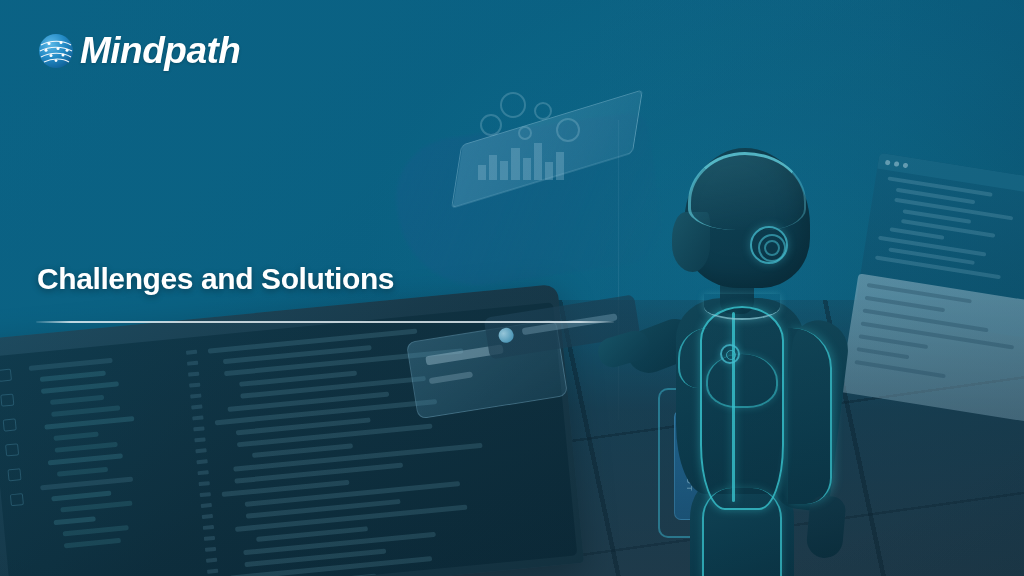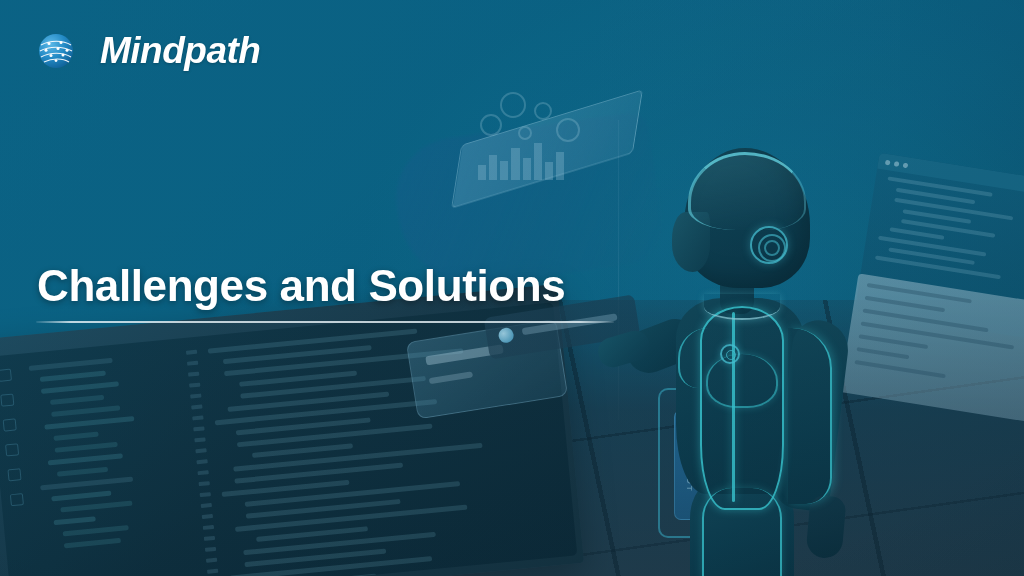--- a/index.html
+++ b/index.html
@@ -204,35 +204,35 @@
   }
 
   
   .wash{ position:absolute; inset:0;
     background:linear-gradient(135deg, rgba(12,100,134,.42) 0%, rgba(11,92,126,.22) 45%, rgba(10,70,95,.30) 100%);
     pointer-events:none; }
   .vign{ position:absolute; inset:0; pointer-events:none;
     background:radial-gradient(ellipse 130% 120% at 40% 40%, rgba(0,0,0,0) 55%, rgba(3,32,46,.40) 100%); }
 
   
-  .logo{ position:absolute; left:36px; top:30px; display:flex; align-items:center; gap:24px;text-align:right; }
+  .logo{ position:absolute; left:36px; top:30px; display:flex; align-items:center; gap:4px;text-align:right; }
   .logo-mark{ width:40px; height:40px; flex:none; }
   .logo-text{ font-size:37px; font-style:italic; font-weight:bold; color:#ffffff; letter-spacing:-.5px;
     text-shadow:0 1px 3px rgba(0,0,0,.22); }
 
   .title-box{
     position:absolute; left:36px; top:179px; width:388px; height:69px; border-radius:9px;
     background:linear-gradient(180deg, rgba(118,171,195,.52) 0%, rgba(86,145,173,.46) 100%);
     display:flex; align-items:center; justify-content:center;
     box-shadow:0 2px 10px rgba(0,0,0,.12);
   }
   .title{ font-size:48px; font-weight:bold; color:#fff; letter-spacing:-.6px; line-height:1;
     text-shadow:0 2px 5px rgba(0,0,0,.30); }
 
-  .subtitle{ position:absolute; left:37px; top:264px; font-size:44px; font-weight:bold; color:#fff;
+  .subtitle{ position:absolute; left:37px; top:264px; font-size:30px; font-weight:bold; color:#fff;
     letter-spacing:-.4px; line-height:1; text-shadow:0 2px 6px rgba(0,0,0,.35); }
 
   .rule{ position:absolute; left:36px; top:321px; width:578px; height:2px;
     background:linear-gradient(90deg, rgba(230,240,245,.10) 0%, rgba(235,245,250,.80) 6%, rgba(235,245,250,.80) 94%, rgba(230,240,245,.12) 100%);
     border-radius:2px; }
 </style>
 </head>
 <body>
 
 <div class="slide">

